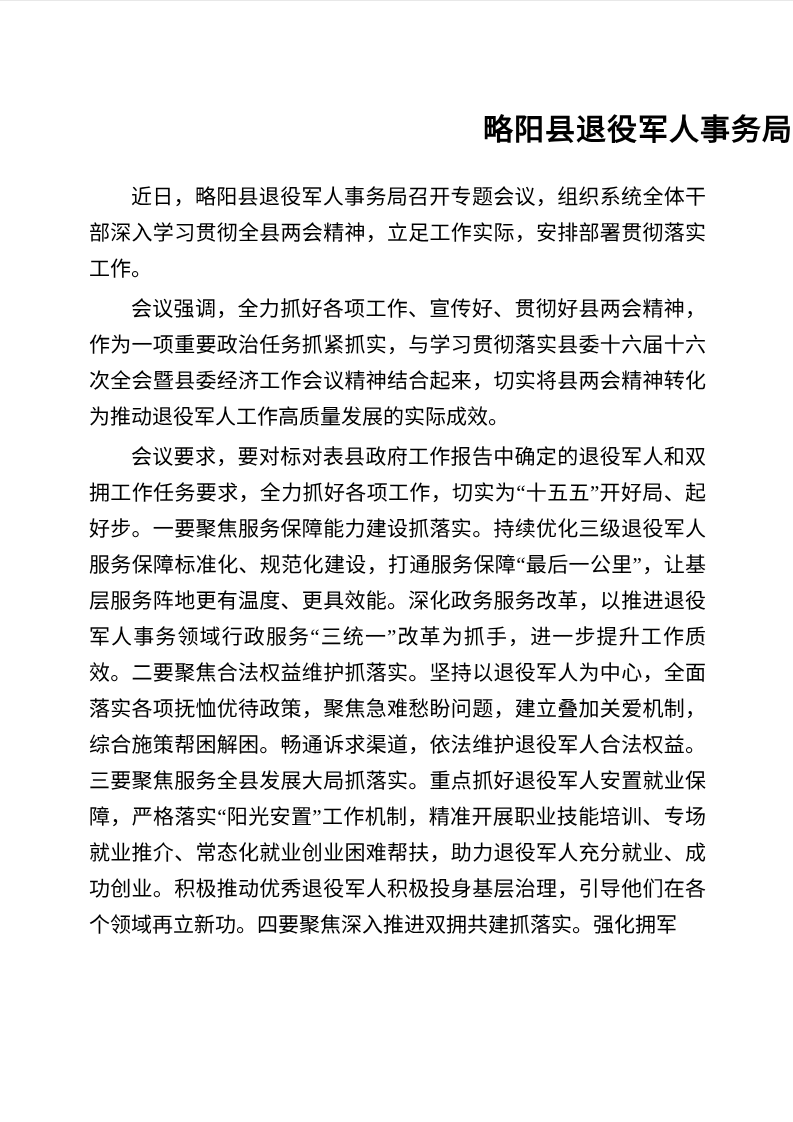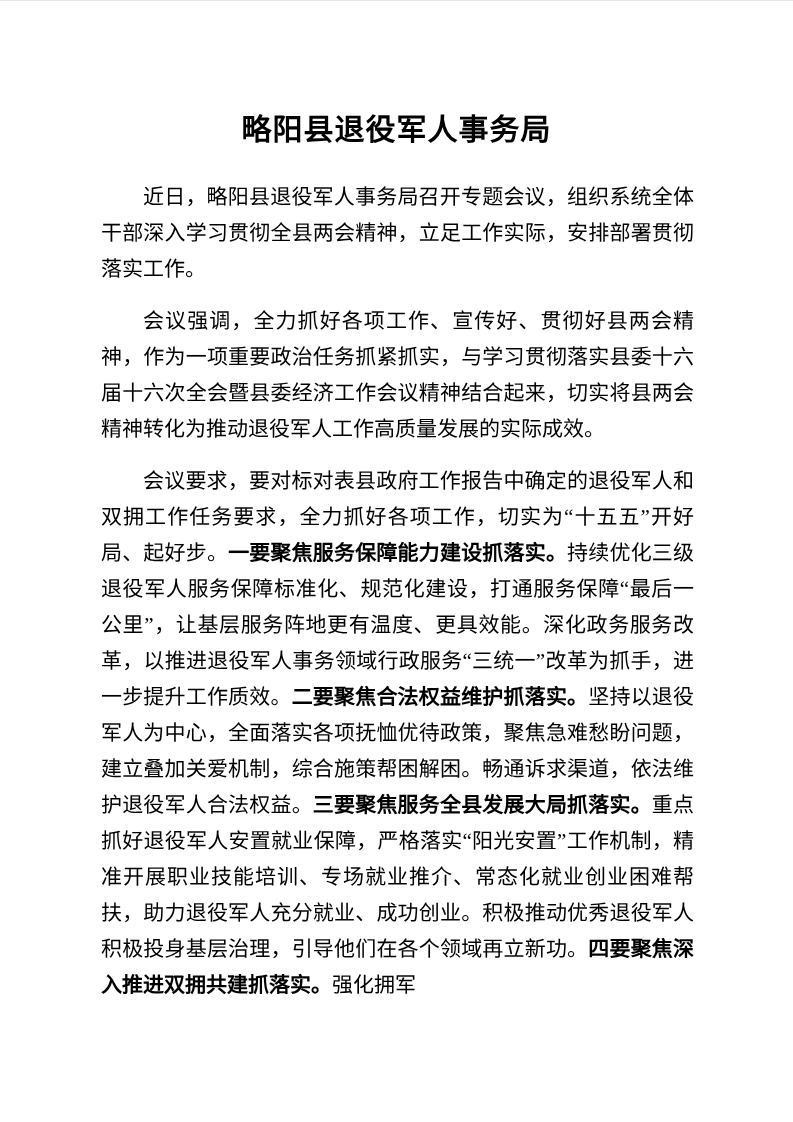--- a/index.html
+++ b/index.html
@@ -14,48 +14,48 @@
     margin: 0 auto;
     background: #ffffff;
     color: #000000;
     overflow: hidden;
     box-sizing: border-box;
     border-top: 1px solid #e8e8e8;
     font-family: "Liberation Serif", "DejaVu Serif", serif;
   }
   .title-block {
     padding-top: 108px;
-    text-align: center;
+    text-align: right;
     font-weight: bold;
     font-size: 30px;
     line-height: 42px;
     letter-spacing: 1px;
     color: #000000;
   }
   .title-line {
     white-space: nowrap;
   }
   .doc-body {
     margin: 28px 83px 0 85px;
     font-size: 21px;
     line-height: 36px;
     text-align: justify;
     text-justify: inter-character;
     color: #000000;
   }
   .para {
-    margin: 16px;
+    margin: 4px;
     padding: 0;
     text-indent: 2em;
   }
   .seg {
     font-weight: normal;
   }
   .seg.bold {
-    font-weight: bold;
+    font-weight: normal;
     font-family: "Liberation Sans", "DejaVu Sans", sans-serif;
   }
 </style>
 </head>
 <body>
 
 <div class="page">
   <div class="title-block">
     <div class="title-line">略阳县退役军人事务局</div>
   </div>

